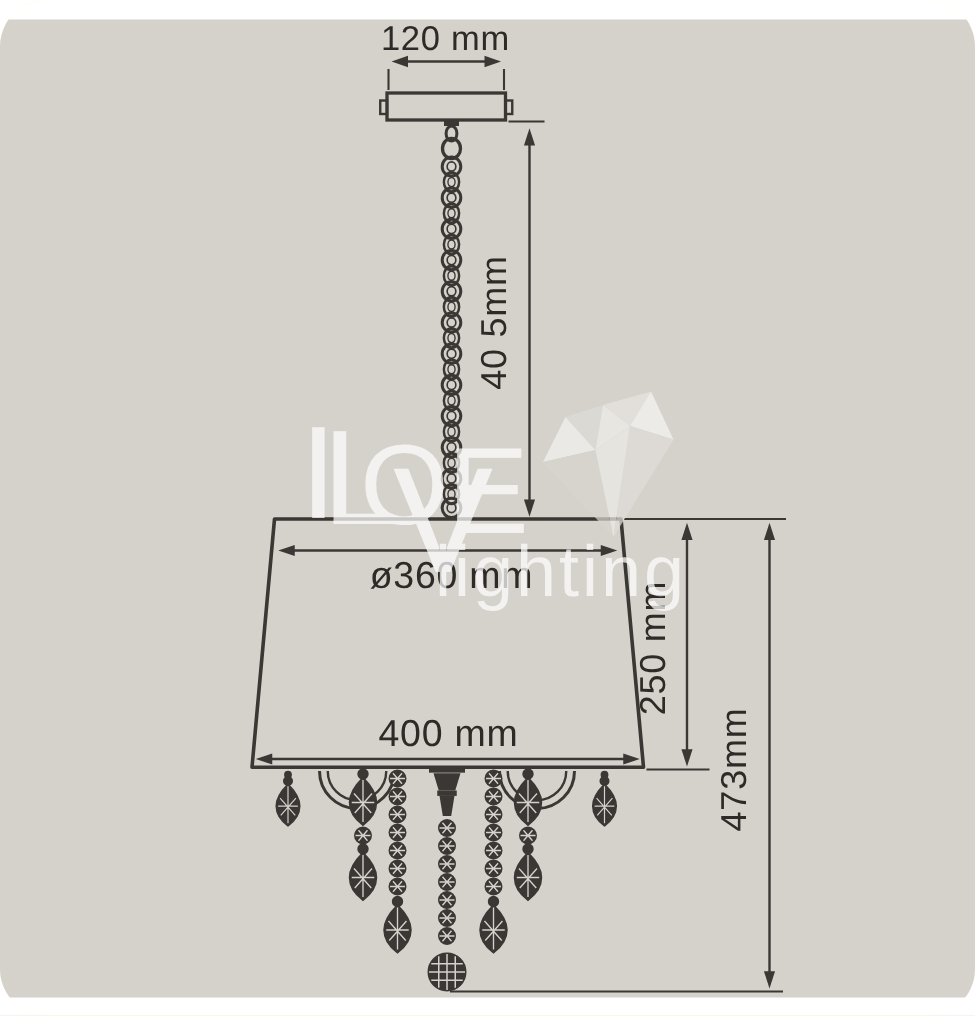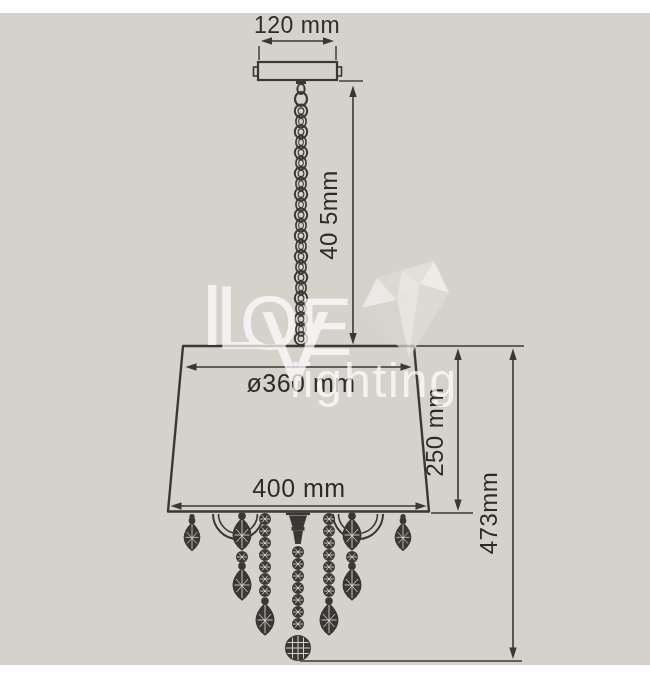--- a/index.html
+++ b/index.html
@@ -2,20 +2,21 @@
 <html><head>
 <meta charset="utf-8">
 <style>
   html,body{margin:0;padding:0;background:#ffffff;}
   #stage{
     position:relative;
     width:650px;height:677px;
     overflow:hidden;
     background:#fef9c3;
     font-family:"Liberation Sans", sans-serif;
+    border-radius:31px;
   }
   svg{display:block;}
   .dimtext{
     font-family:"Liberation Sans", sans-serif;
     fill:#2d2a27;
     letter-spacing:0.5px;
   }
   .wmtext{
     font-family:"Liberation Sans", sans-serif;
     fill:#ffffff;

